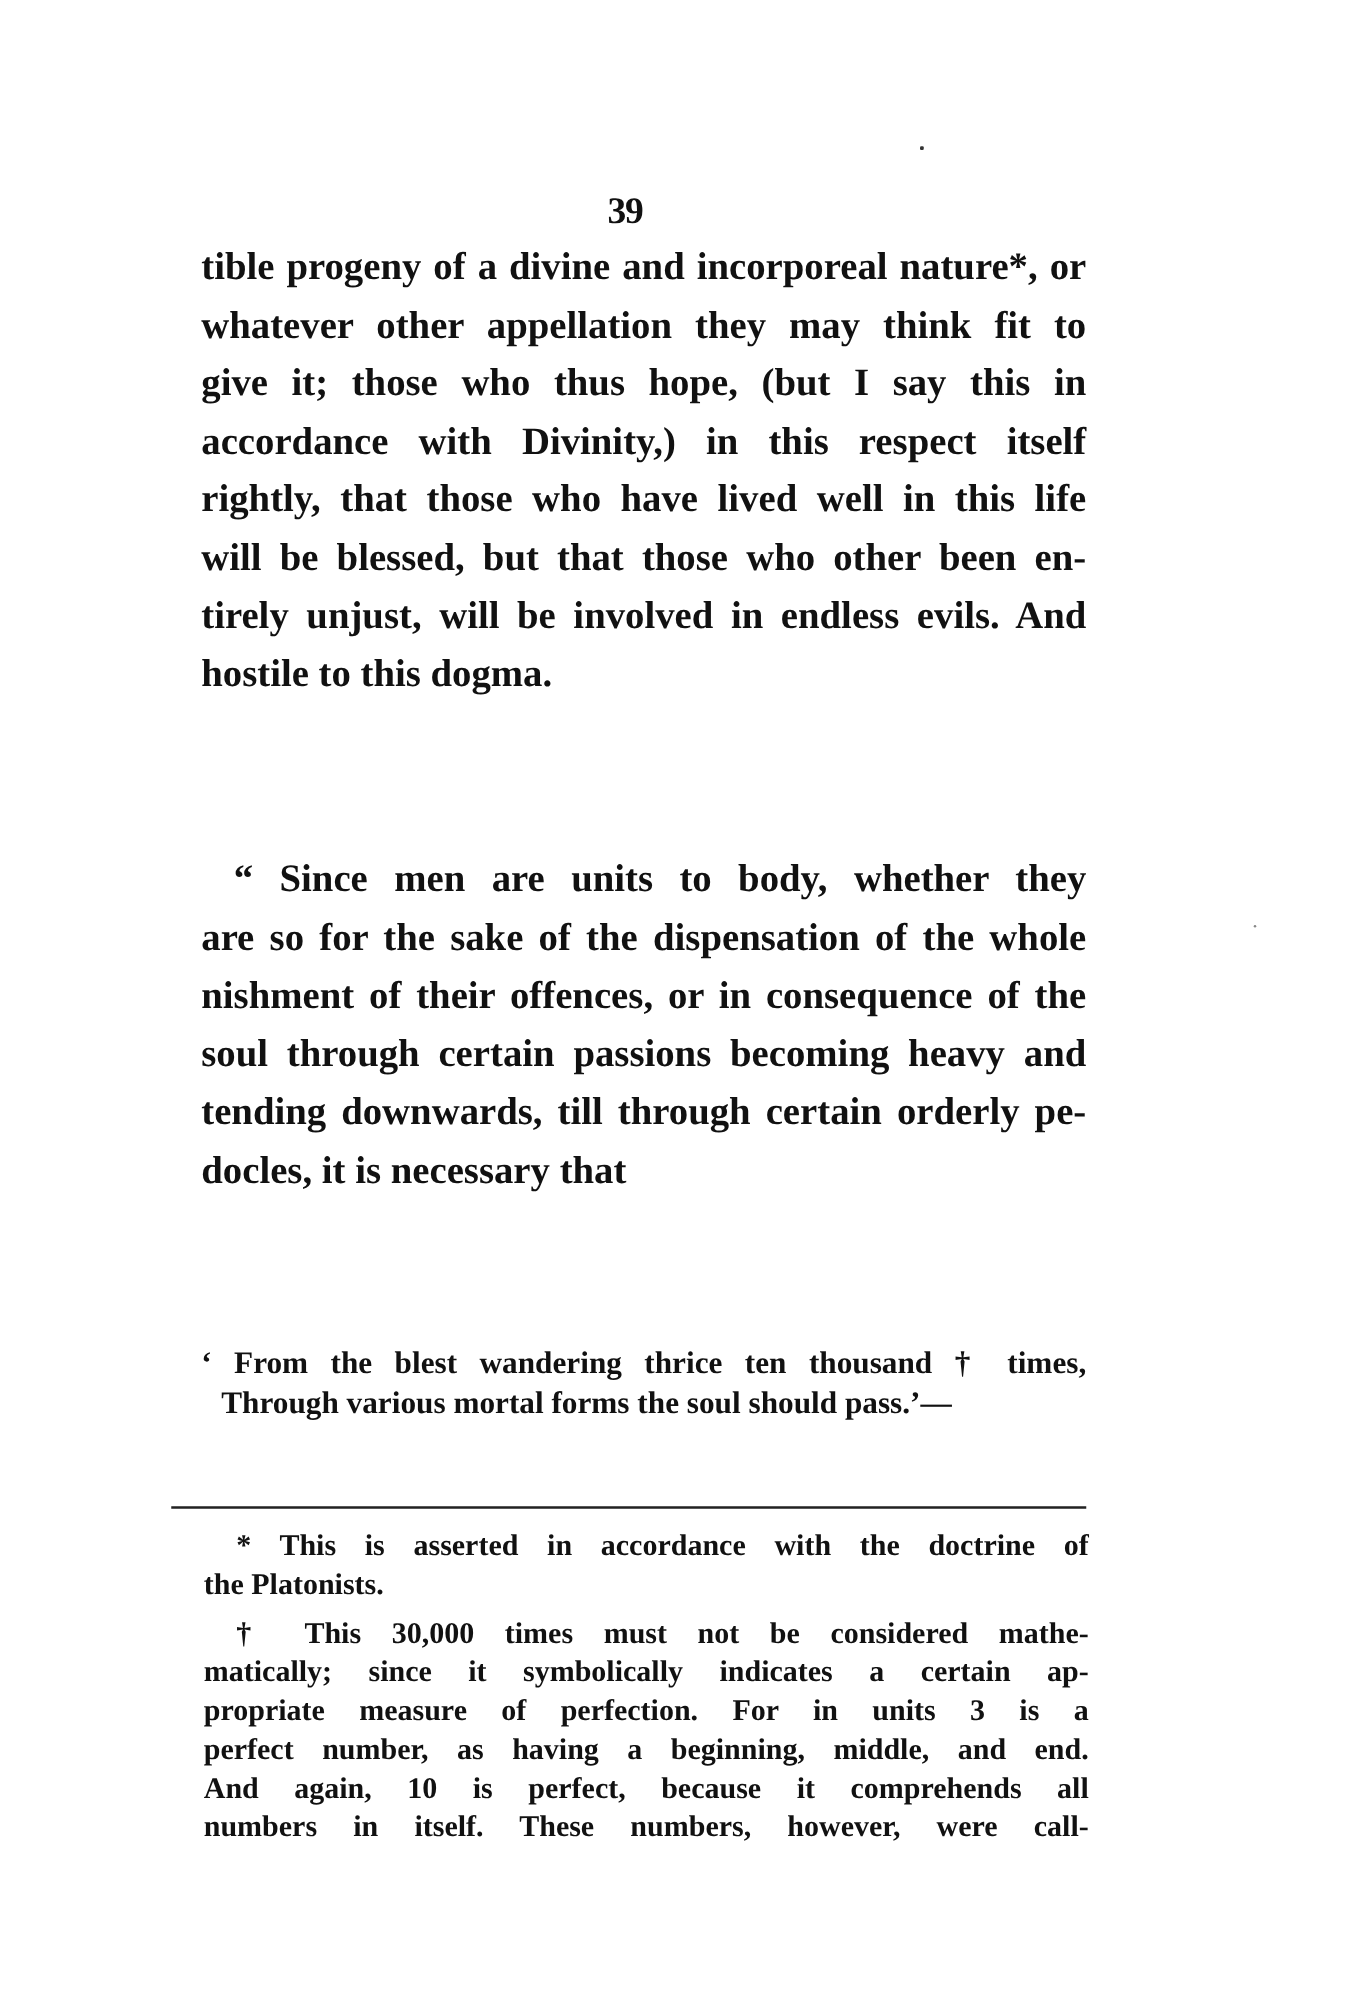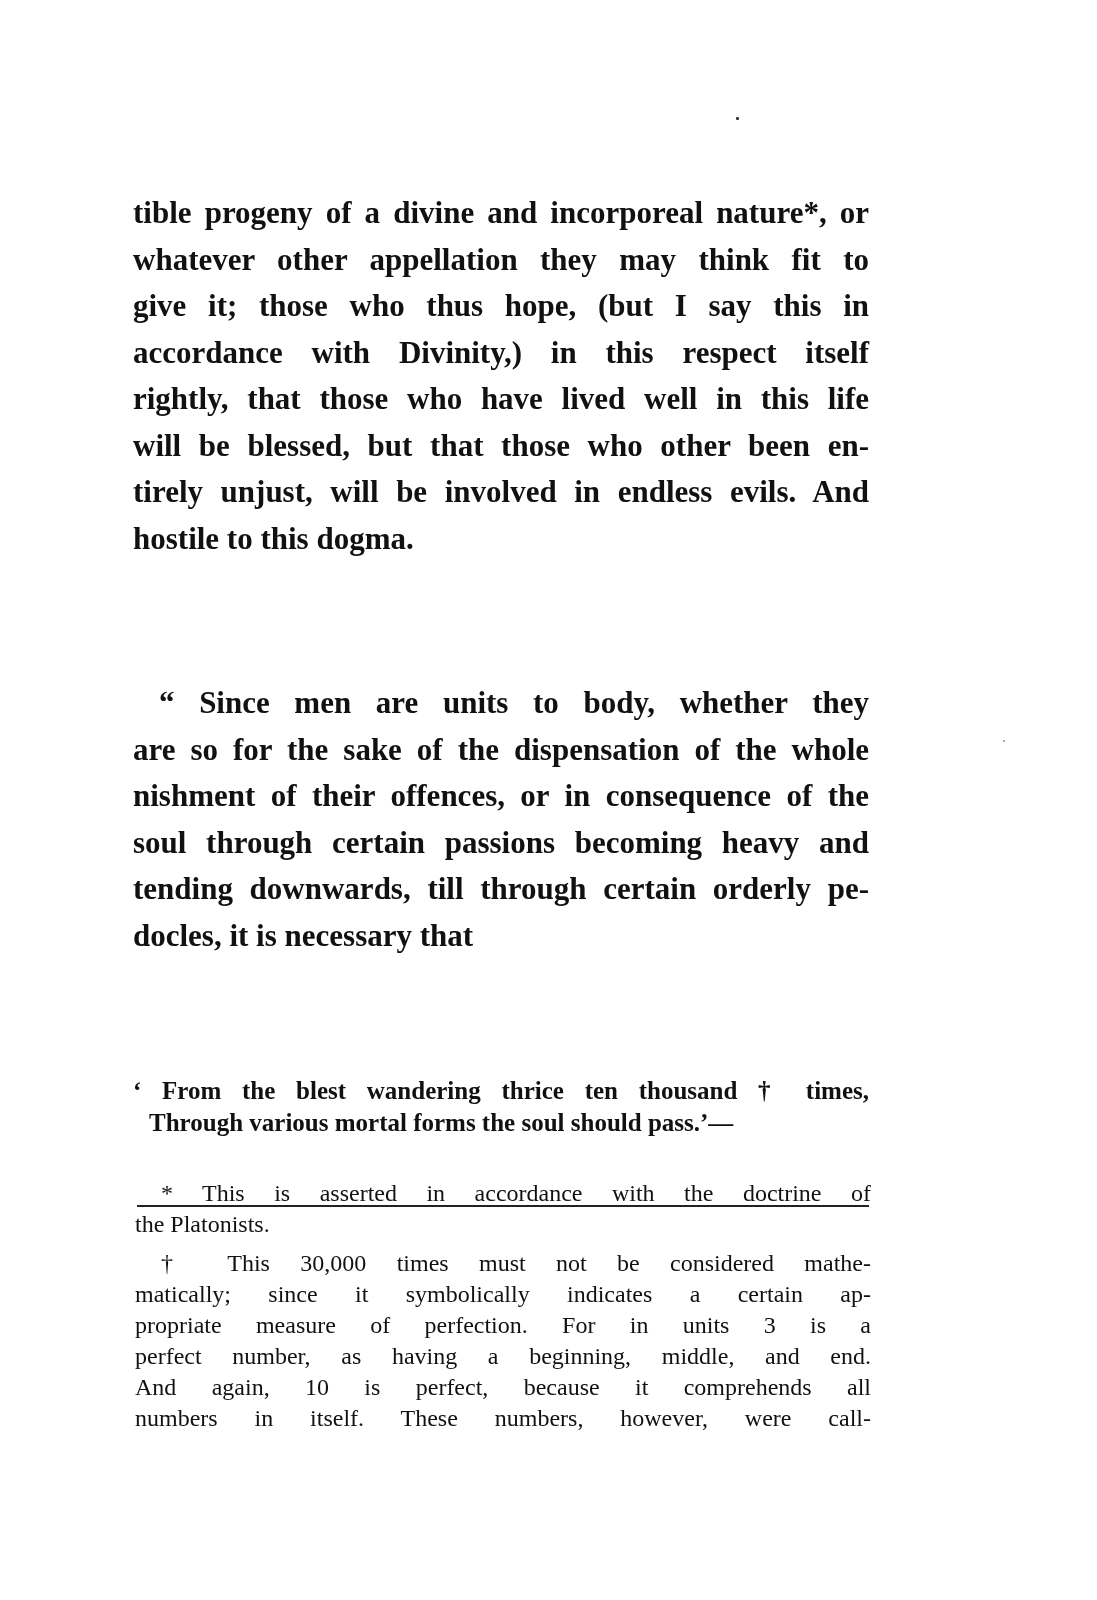--- a/index.html
+++ b/index.html
@@ -44,20 +44,21 @@
       font-weight: bold;
       line-height: 46.5px;
     }
     .line {
       display: block;
       text-align: justify;
       text-align-last: justify;
       white-space: nowrap;
       height: 46.5px;
       overflow: visible;
+      margin-left: 28px;
     }
     .line.last {
       text-align-last: left;
     }
     .line.indent {
       padding-left: 26px;
     }
     .para1 { top: 190px; }
     .para2 { top: 680px; }
     .verse {
@@ -76,36 +77,37 @@
       left: 137px;
       top: 1205px;
       width: 732px;
       height: 2px;
       background: #222;
     }
     .footnotes {
       position: absolute;
       left: 135px;
       width: 736px;
-      top: 1178px;
+      top: 1222px;
       font-size: 24px;
-      font-weight: normal;
+      font-weight: bold;
       line-height: 31px;
     }
     .footnotes .line { height: 31px; }
     .footnotes .gap { height: 8px; }
   </style>
 </head>
 <body>
 
 <div class="page">
 
   <div class="speck" style="left:736px; top:117px;"></div>
   <div class="speck" style="left:1003px; top:740px; width:2px; height:2px; background:#888;"></div>
 
+  <div class="page-number">39</div>
 
   <div class="body-text para1">
     <span class="line">tible progeny of a divine and incorporeal nature*, or</span>
     <span class="line">whatever other appellation they may think fit to</span>
     <span class="line">give it; those who thus hope, (but I say this in</span>
     <span class="line">accordance with Divinity,) in this respect itself</span>
     <span class="line">rightly, that those who have lived well in this life</span>
     <span class="line">will be blessed, but that those who other been en-</span>
     <span class="line">tirely unjust, will be involved in endless evils. And</span>
     <span class="line last">hostile to this dogma.</span>

